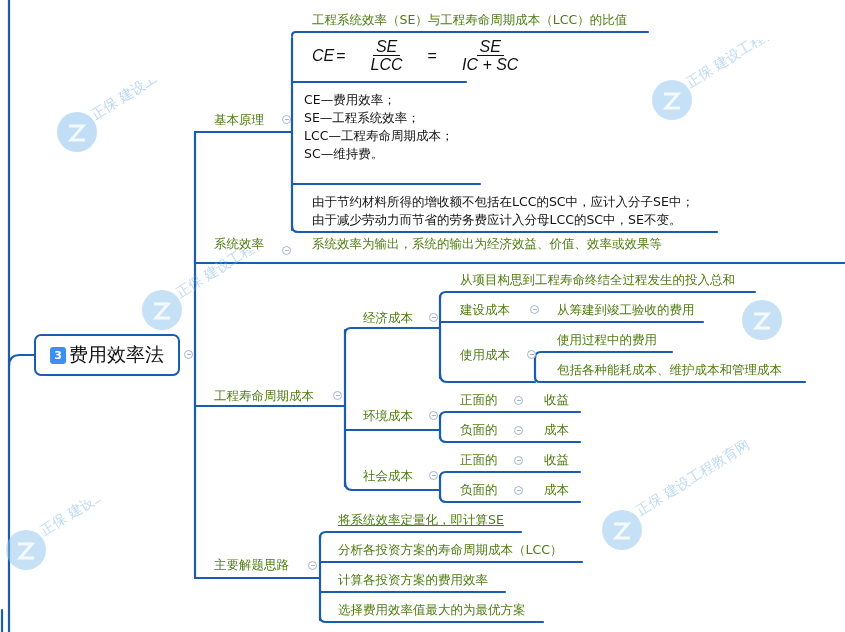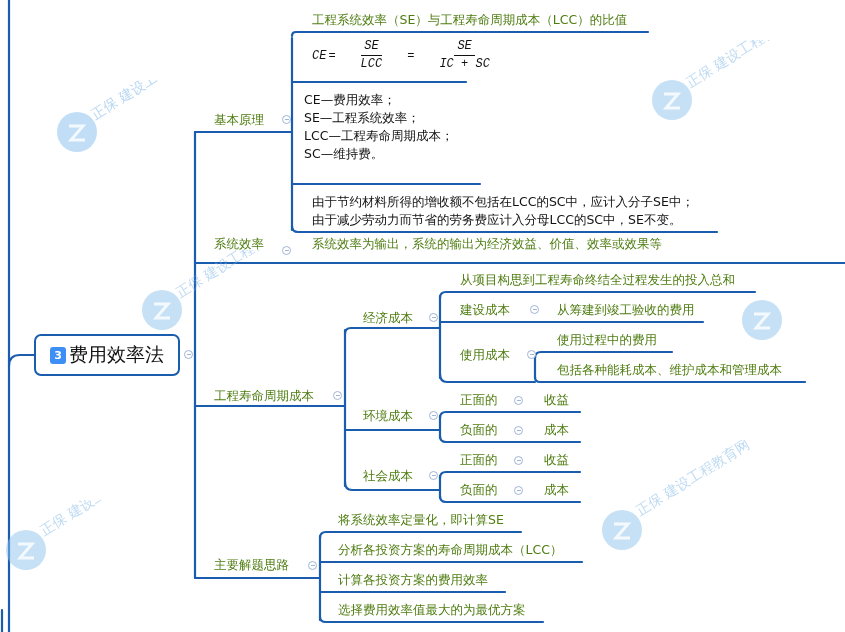--- a/index.html
+++ b/index.html
@@ -9,22 +9,22 @@
   .lbl { position:absolute; font-size:12.5px; line-height:15px; white-space:nowrap; color:#4d7c0f; }
   .ml { position:absolute; font-size:12.5px; line-height:18px; white-space:nowrap; color:#111; }
   .col { position:absolute; width:9px; height:9px; border:1px solid #9fb5d6; border-radius:50%;
          box-sizing:border-box; background:#fff; }
   .col::after { content:""; position:absolute; left:1.5px; right:1.5px; top:3px; height:1px; background:#9fb5d6; }
   .central { position:absolute; left:34px; top:334px; width:146px; height:42px; box-sizing:border-box;
              border:2px solid #1a5cae; border-radius:7px; background:#fff; display:flex; align-items:center; }
   .badge { margin-left:14px; width:16px; height:17px; background:#3d8ef5; border-radius:3px; color:#fff;
            font-size:11px; font-weight:bold; display:flex; align-items:center; justify-content:center; }
   .ctitle { margin-left:3px; font-size:19px; color:#111; }
-  .formula { position:absolute; left:312px; top:38px; font-family:Liberation Mono, monospace;
-             font-style:italic; font-size:12px; display:flex; align-items:center; }
+  .formula { position:absolute; left:312px; top:38px; font-family:Liberation Sans, sans-serif;
+             font-style:italic; font-size:16px; display:flex; align-items:center; }
   .frac { display:inline-flex; flex-direction:column; align-items:center; margin:0 20px; }
   .frac .num { padding:0 3px; border-bottom:1px solid #111; line-height:17px; }
   .frac .den { padding:0 3px; line-height:17px; }
   .eq { margin:0 2px; font-style:normal; }
   .wm { position:absolute; pointer-events:none; }
 </style>
 </head>
 <body>
 
 <svg id="canvas" width="845" height="632" viewBox="0 0 845 632">
@@ -185,16 +185,16 @@
 <span class="col" style="left:429px;top:471px;"></span>
 <span class="lbl" style="left:460px;top:452px;">正面的</span>
 <span class="col" style="left:514px;top:456px;"></span>
 <span class="lbl" style="left:544px;top:452px;">收益</span>
 <span class="lbl" style="left:460px;top:482px;">负面的</span>
 <span class="col" style="left:514px;top:486px;"></span>
 <span class="lbl" style="left:544px;top:482px;">成本</span>
 
 <span class="lbl" style="left:214px;top:557px;">主要解题思路</span>
 <span class="col" style="left:308px;top:561px;"></span>
-<span class="lbl" style="left:338px;top:512px;">将系统效率定量化，即计算SE</span>
+<span class="lbl" style="left:338px;top:512px;text-decoration:underline;">将系统效率定量化，即计算SE</span>
 <span class="lbl" style="left:338px;top:542px;">分析各投资方案的寿命周期成本（LCC）</span>
 <span class="lbl" style="left:338px;top:572px;">计算各投资方案的费用效率</span>
 <span class="lbl" style="left:338px;top:602px;">选择费用效率值最大的为最优方案</span>
 
 </body></html>

